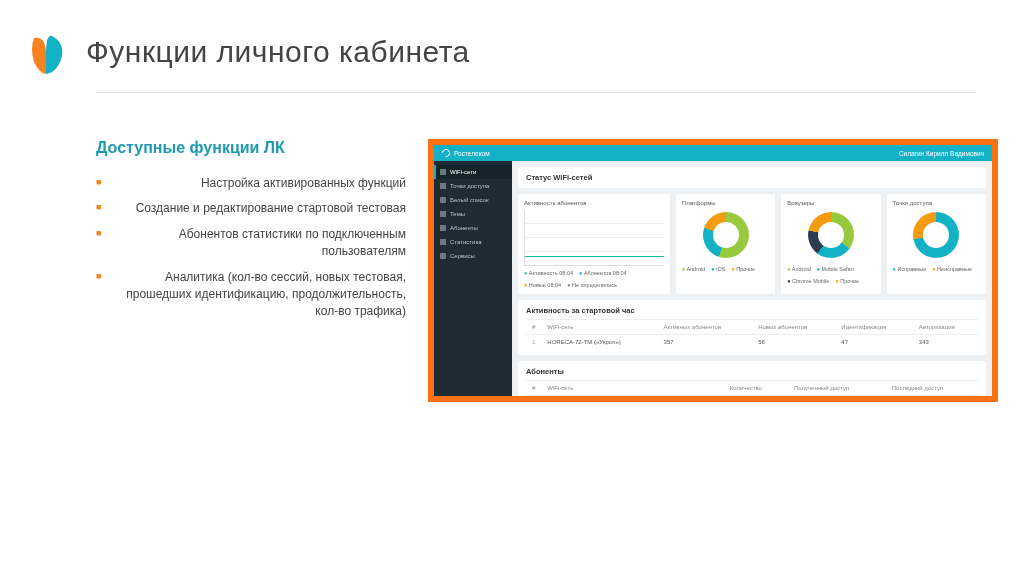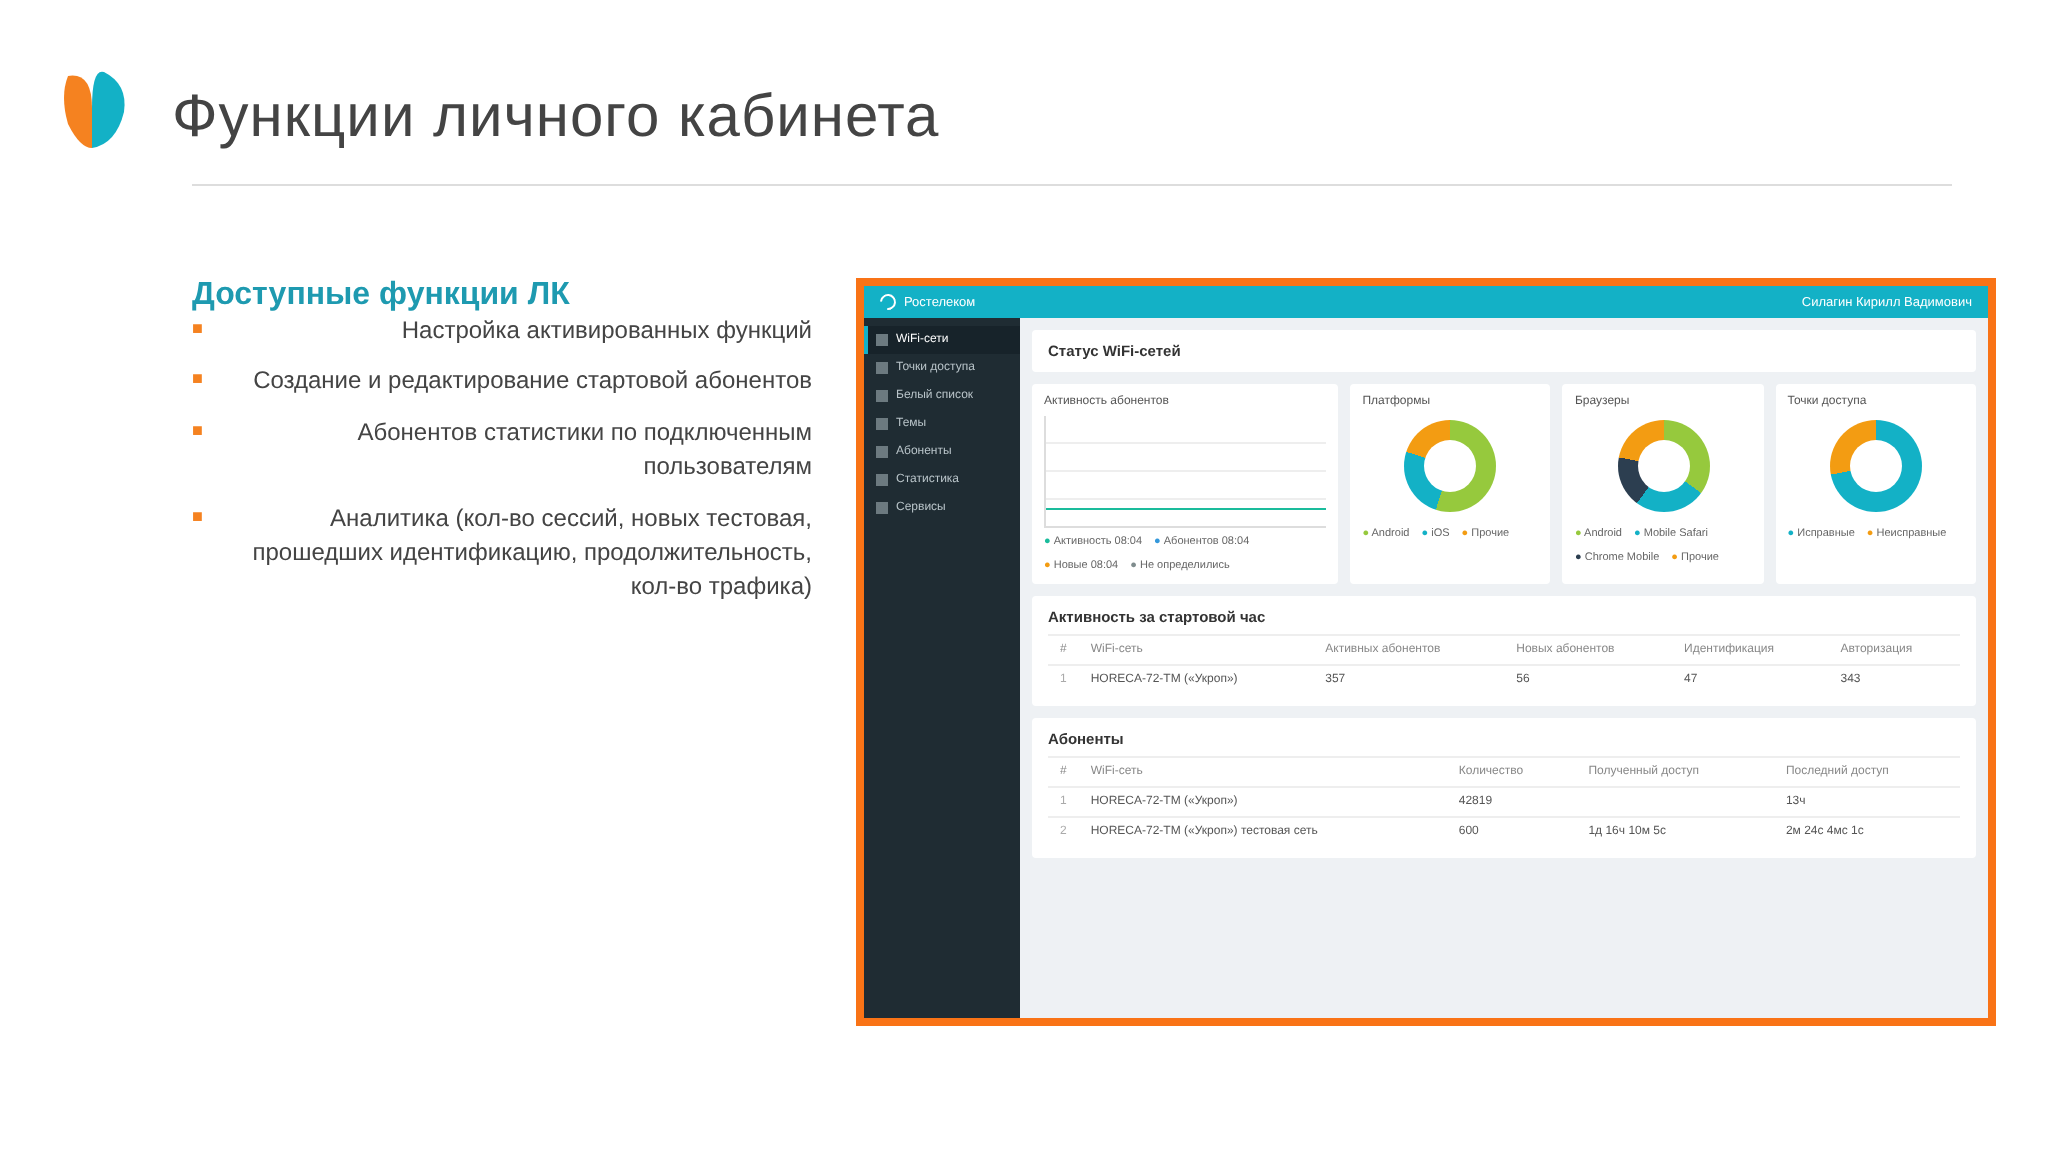--- a/index.html
+++ b/index.html
@@ -6,53 +6,53 @@
   body {
     width: 1024px; height: 576px;
     background: #fff;
     font-family: "Segoe UI", Arial, sans-serif;
     color: #333;
     position: relative;
     overflow: hidden;
   }
   
   .slide-header {
-    display: flex; align-items: flex-end;
+    display: flex; align-items: center;
     padding: 28px 48px 12px 28px;
   }
   .logo { width: 36px; height: 48px; margin-right: 22px; flex-shrink:0;}
   .slide-title {
     font-size: 30px; font-weight: 300; color: #444; letter-spacing: .5px;
   }
   .rule { height:1px; background:#ddd; margin: 4px 48px 0 96px; }
 
   
   .body {
     display: flex; padding: 46px 26px 0 96px; gap: 22px;
   }
   .left { width: 310px; }
   .section-title {
-    color: #1e9ab0; font-size: 16px; font-weight: 600; 
+    color: #1e9ab0; font-size: 16px; font-weight: 600; margin-bottom: 18px;
   }
   .bullets { list-style: none; }
   .bullets li {
     position: relative; padding-left: 16px;
     font-size: 12px; line-height: 1.45; color: #444; margin-bottom: 8px; text-align: right;
   }
   .bullets li::before {
     content: "■"; position: absolute; left: 0; top: 1px;
     font-size: 9px; color: #f58220;
   }
 
   
   .screenshot {
-    width: 570px; height: 374px;
+    width: 570px; height: 263px;
     background: #eef1f4;
     font-size: 6.5px;
-    border: 4px solid #f97316;
+    border: 6px solid #f97316;
     position: relative;
     overflow: hidden;
   }
   .topbar {
     height: 16px; background: #13b1c6;
     display:flex; align-items:center; justify-content:space-between;
     padding: 0 8px; color:#fff;
   }
   .topbar .brand { display:flex; align-items:center; gap:4px;}
   .topbar .brand-mark { width:8px;height:8px;border:1.5px solid #fff;border-radius:50%;border-left-color:transparent;transform:rotate(-40deg);}
@@ -117,21 +117,21 @@
   <h1 class="slide-title">Функции личного кабинета</h1>
 </div>
 <div class="rule"></div>
 
 <div class="body">
 
   <div class="left">
     <div class="section-title">Доступные функции ЛК</div>
     <ul class="bullets">
       <li>Настройка активированных функций</li>
-      <li>Создание и редактирование стартовой абонентов</li>
+      <li>Создание и редактирование стартовой тестовая</li>
       <li>Абонентов статистики по подключенным пользователям</li>
       <li>Аналитика (кол-во сессий, новых тестовая, прошедших идентификацию, продолжительность, кол-во трафика)</li>
     </ul>
   </div>
 
   <div class="screenshot">
     <div class="topbar">
       <div class="brand">
         <span class="brand-mark"></span>
         <span>Ростелеком</span>

